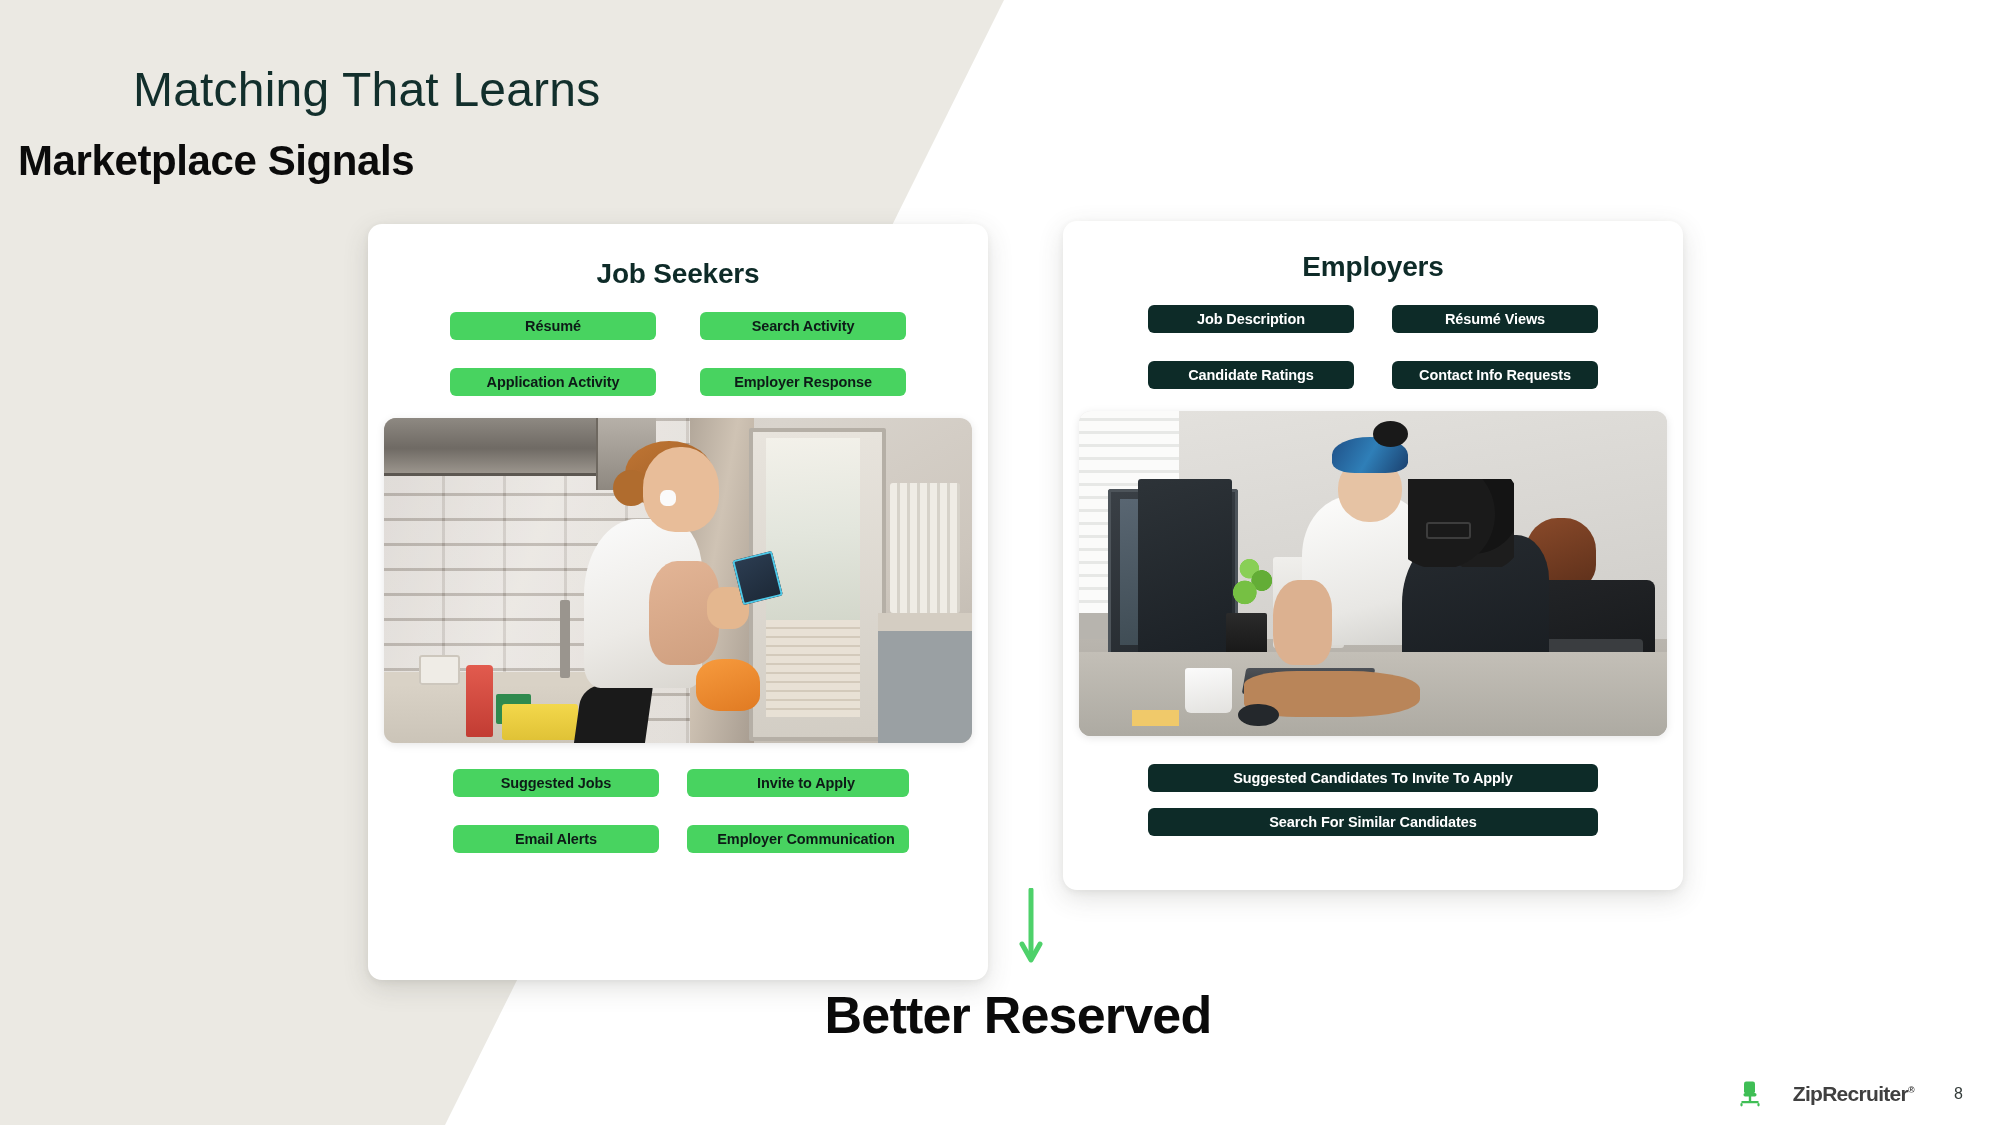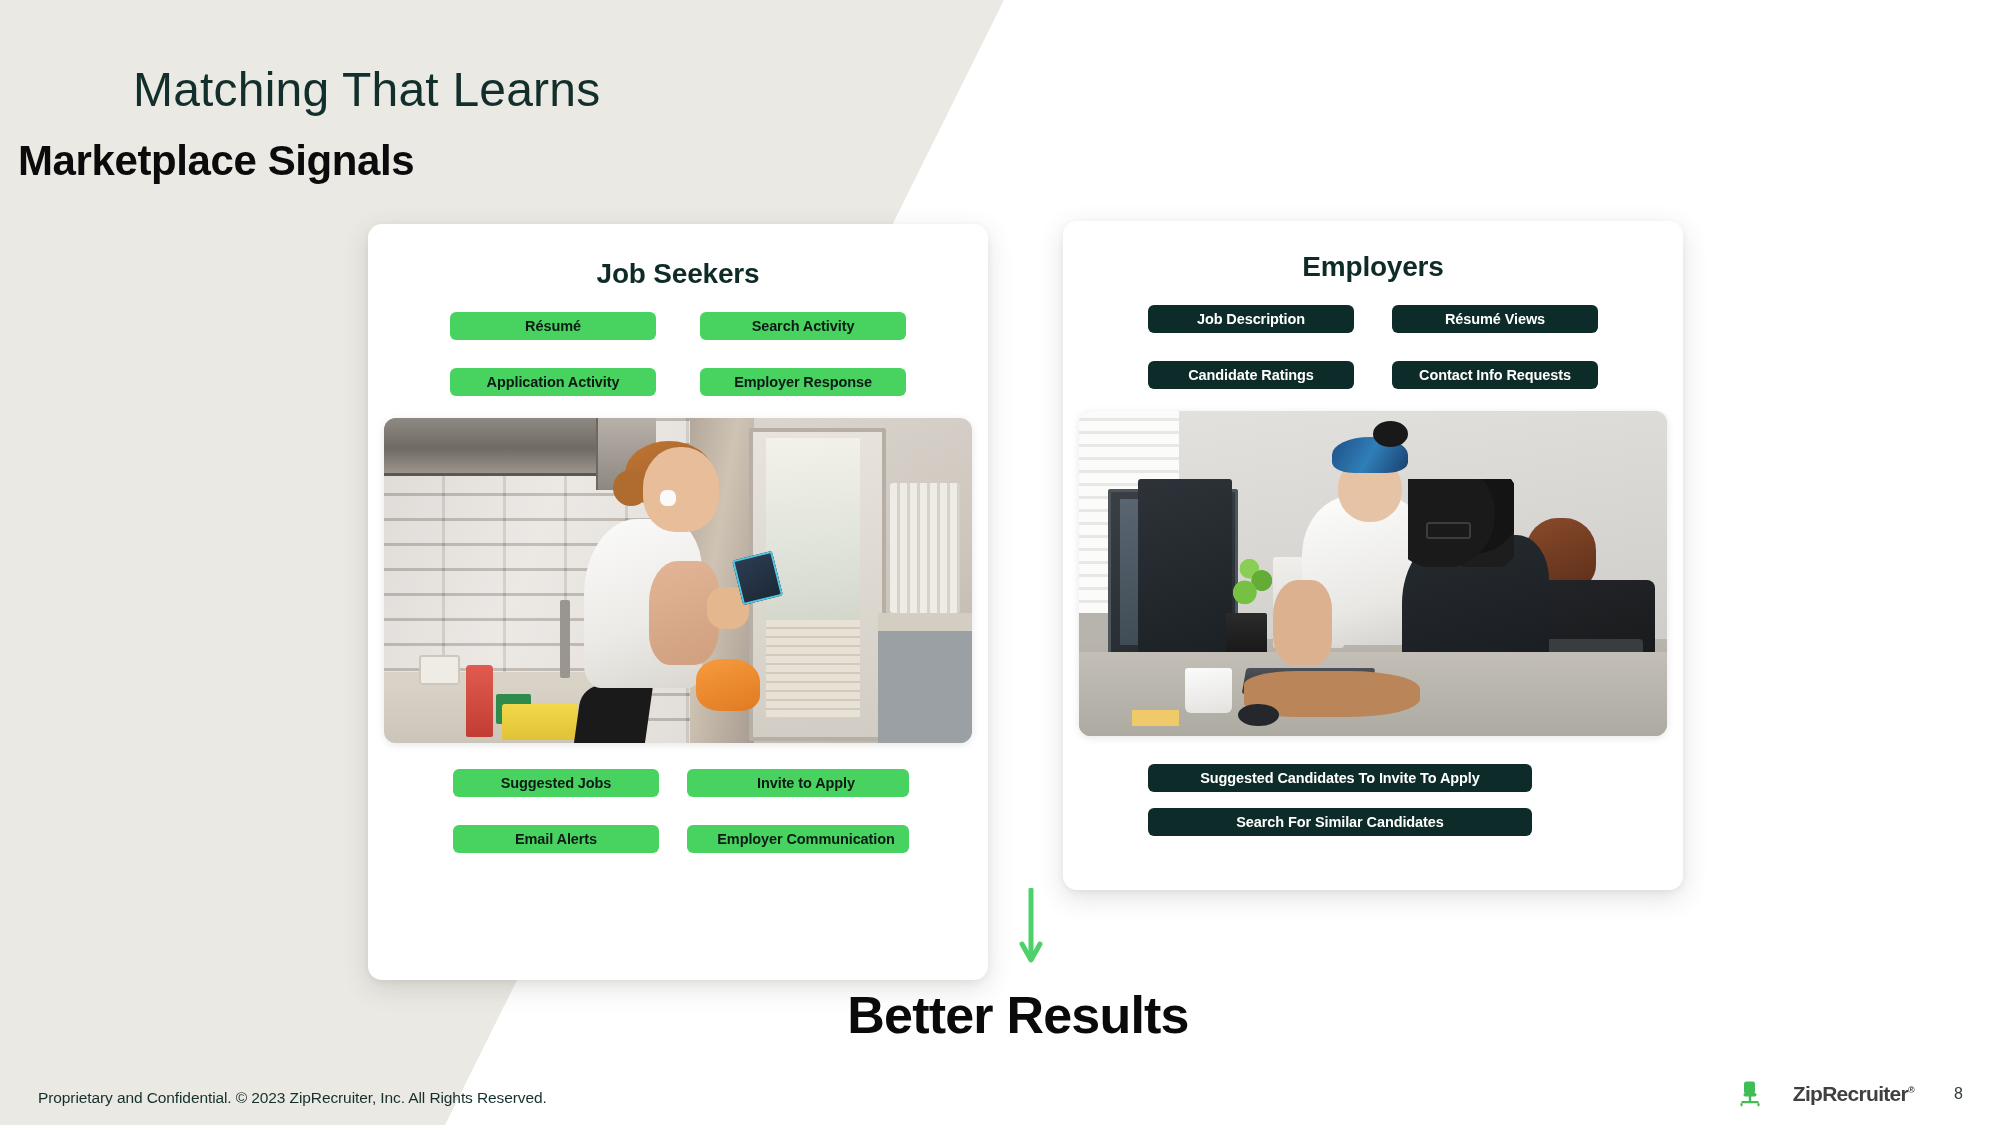--- a/index.html
+++ b/index.html
@@ -81,21 +81,21 @@
   #seeker-bottom .col-right{justify-self:end;padding-left:16px;}
 
   
   #employer-top{width:450px;}
   #employer-top .pill{width:206px;}
   #employer-top .col-left{justify-self:start;}
   #employer-top .col-right{justify-self:end;}
 
   
   #employer-bottom{width:450px;margin-top:28px;}
-  #employer-bottom .pill{width:384px;}
+  #employer-bottom .pill{width:450px;}
 
   
   .photo{
     margin:22px auto 0;border-radius:12px;overflow:hidden;position:relative;
     box-shadow:0 2px 8px rgba(0,0,0,.10);
   }
   #photo-seekers{width:588px;height:325px;}
   #photo-employers{width:588px;height:325px;}
 
   .ph{position:absolute;inset:0;}
@@ -355,24 +355,23 @@
       <div class="pill dark">Search For Similar Candidates</div>
     </div>
   </div>
 
   <svg id="arrow" viewBox="0 0 24 78">
     <path d="M12 2 L12 68" stroke="#4ed16a" stroke-width="5" stroke-linecap="round" fill="none"></path>
     <path d="M3 56 L12 72 L21 56" stroke="#4ed16a" stroke-width="5" stroke-linecap="round" stroke-linejoin="round" fill="none"></path>
   </svg>
 
   <div class="better">
-    <span class="inner">Better Results</span>
-  </div>
-
-  <div class="footer-text">Proprietary and Confidential. © 2023 ZipRecruiter, Inc. All Rights Reserved.</div>
+    <span class="inner">Better Reserved</span>
+  </div>
+
 
   <div class="logo-wrap">
     <svg width="24" height="26" viewBox="0 0 24 26">
       <rect x="6" y="0.5" width="11" height="12" rx="2.2" fill="#3fbe55"></rect>
       <rect x="5.5" y="12" width="13" height="3.4" rx="1.6" fill="#3fbe55"></rect>
       <rect x="10.8" y="15" width="2.4" height="5.2" fill="#3fbe55"></rect>
       <rect x="3.2" y="20" width="17.6" height="2.2" rx="1.1" fill="#3fbe55"></rect>
       <rect x="2.4" y="22" width="2.2" height="3.4" rx="1.1" fill="#3fbe55"></rect>
       <rect x="19.4" y="22" width="2.2" height="3.4" rx="1.1" fill="#3fbe55"></rect>
     </svg>

